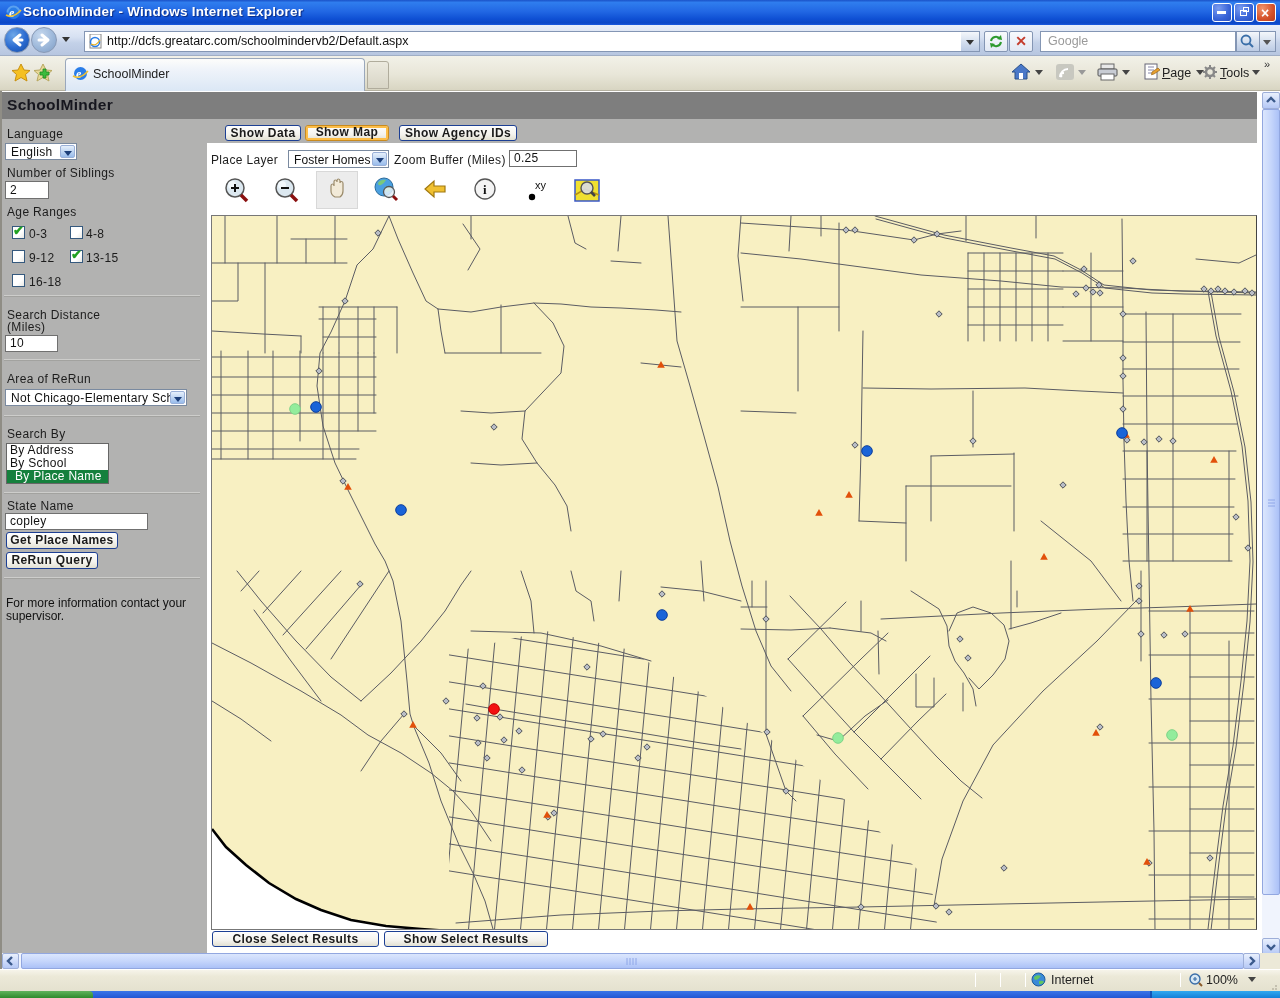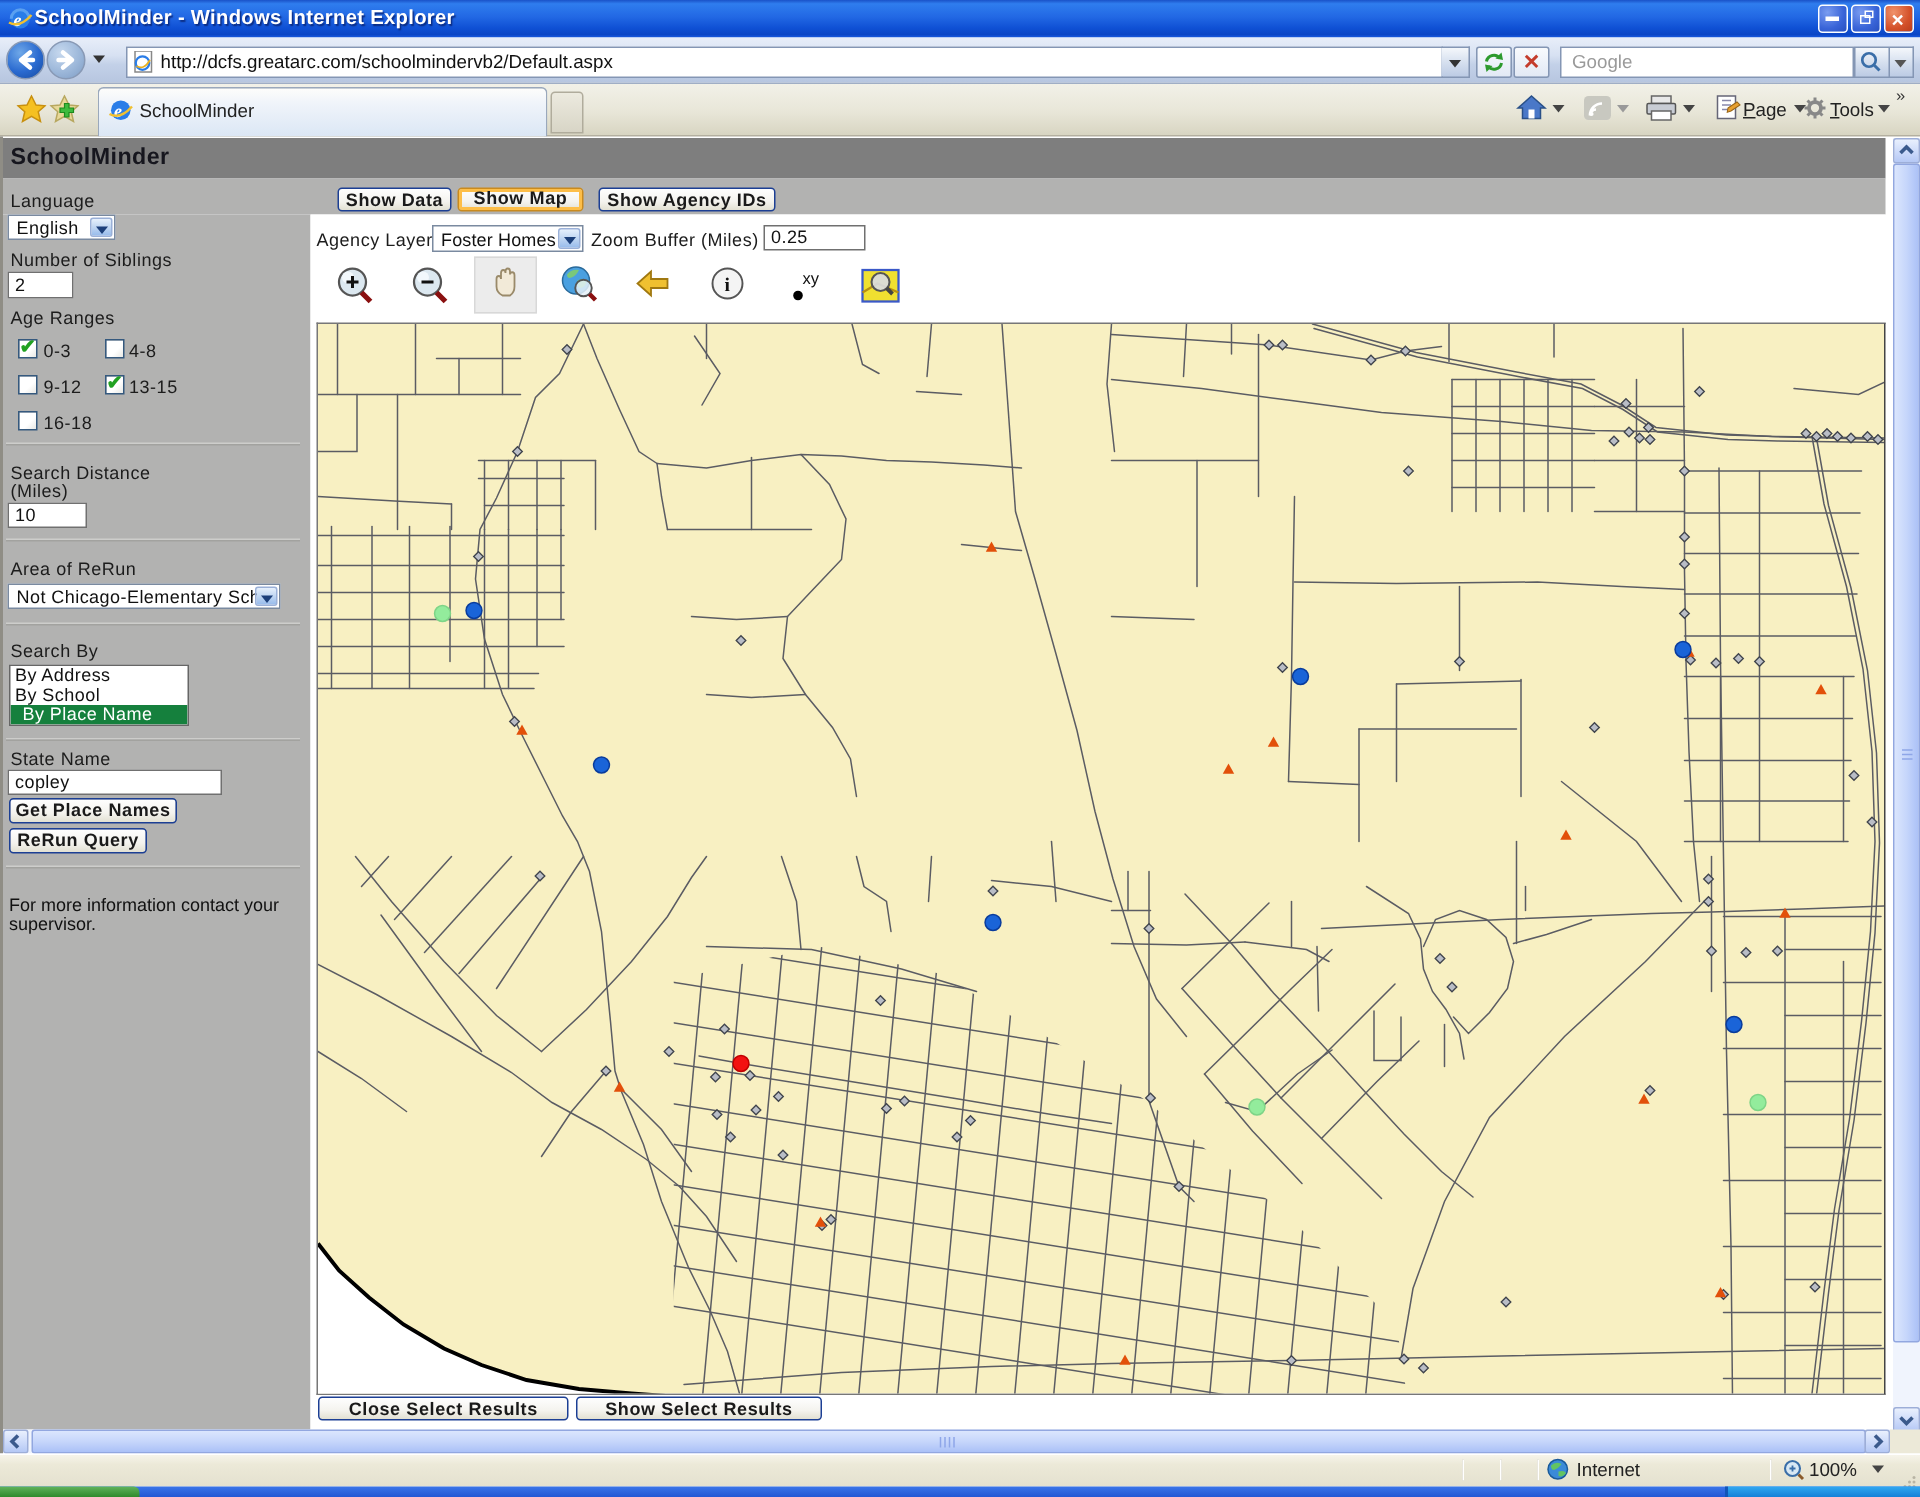--- a/index.html
+++ b/index.html
@@ -207,36 +207,36 @@
 <div class="abs lbl" style="left:7px;top:320px">(Miles)</div>
 <div class="tbox" style="left:5px;top:335px;width:53px;height:17px;line-height:15px">10</div>
 <div class="sep" style="top:359px"></div>
 <div class="abs lbl" style="left:7px;top:372px">Area of ReRun</div>
 <div class="xpsel" style="left:5px;top:389px;width:182px;height:17px">
     <div class="tx">Not Chicago-Elementary Sch</div>
     <div class="ar"></div>
   </div>
 <div class="sep" style="top:415px"></div>
 <div class="abs lbl" style="left:7px;top:427px">Search By</div>
-<div class="abs" style="left:6px;top:443px;width:120px;height:41px;background:#fff;border:1px solid #666;font-size:12px;letter-spacing:.3px;color:#111;overflow:hidden">
+<div class="abs" style="left:6px;top:443px;width:103px;height:41px;background:#fff;border:1px solid #666;font-size:12px;letter-spacing:.3px;color:#111;overflow:hidden">
 <div style="padding-left:3px;height:13px;line-height:13px">By Address</div>
 <div style="padding-left:3px;height:13px;line-height:13px">By School</div>
 <div style="padding-left:8px;height:13px;line-height:13px;background:#15803d;color:#fff">By Place Name</div>
 </div>
 <div class="sep" style="top:492px"></div>
 <div class="abs lbl" style="left:7px;top:499px">State Name</div>
 <div class="tbox" style="left:5px;top:513px;width:143px;height:17px;line-height:15px">copley</div>
 <div class="xpbtn" style="left:6px;top:532px;width:112px;height:17px;line-height:15px">Get Place Names</div>
 <div class="xpbtn" style="left:6px;top:552px;width:92px;height:17px;line-height:15px">ReRun Query</div>
 <div class="sep" style="top:577px"></div>
 <div class="abs" style="left:6px;top:597px;width:206px;font-size:12px;font-weight:normal;color:#111;letter-spacing:0;line-height:13px">For more information contact your supervisor.</div>
 <div class="xpbtn" style="left:225px;top:125px;width:76px;height:16px;line-height:14px">Show Data</div>
 <div class="xpbtn" style="left:305px;top:125px;width:84px;height:16px;line-height:12px;border:1px solid #c98a1e;box-shadow:inset 0 0 0 2px #fdbe48">Show Map</div>
 <div class="xpbtn" style="left:399px;top:125px;width:118px;height:16px;line-height:14px">Show Agency IDs</div>
-<div class="abs lbl" style="left:211px;top:153px">Agency Layer</div>
+<div class="abs lbl" style="left:211px;top:153px">Place Layer</div>
 <div class="xpsel" style="left:288px;top:150px;width:101px;height:18px;letter-spacing:.1px">
     <div class="tx" style="top:2px">Foster Homes</div>
     <div class="ar"></div>
   </div>
 <div class="abs lbl" style="left:394px;top:153px">Zoom Buffer (Miles)</div>
 <div class="tbox" style="left:509px;top:150px;width:68px;height:17px;line-height:15px">0.25</div>
 <div class="ticon" style="left:221px"><svg width="30" height="30">
       <circle cx="14" cy="13" r="9" fill="#dce8f0" stroke="#555" stroke-width="1.5"></circle>
       <circle cx="11" cy="10" r="4" fill="#f2f8fc" stroke="none"></circle>
       <path d="M20,20 L26,26" stroke="#8a1010" stroke-width="3.5"></path>

